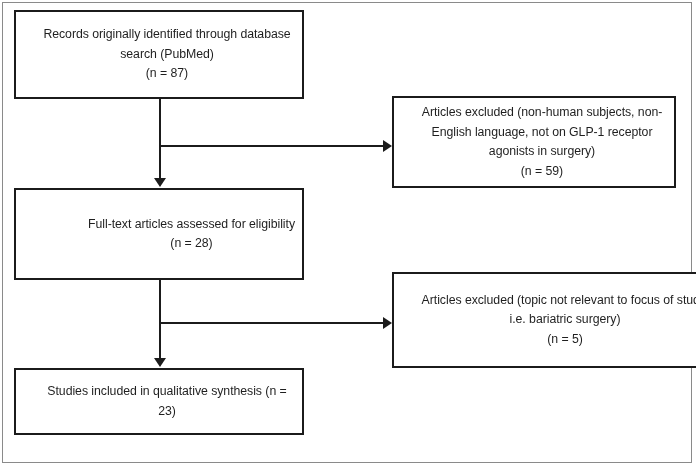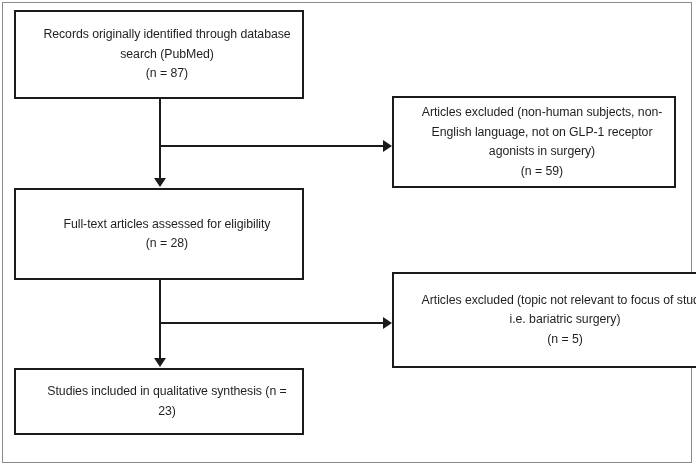--- a/index.html
+++ b/index.html
@@ -41,21 +41,21 @@
     display: block;
     color: #1f1f1f;
     font-size: 12.3px;
     line-height: 19.5px;
     letter-spacing: -0.05px;
     white-space: pre-line;
     padding: 0 7px;
   }
   
   #box-identified { left: 14px;  top: 10px;  width: 290px; height: 89px; }
-  #box-eligibility { left: 14px; top: 188px; width: 290px; height: 92px; }
+  #box-eligibility { left: 14px; top: 188px; width: 290px; height: 92px; justify-content: flex-end; }
   #box-included   { left: 14px;  top: 368px; width: 290px; height: 67px; }
   
   #box-excluded-1 { left: 392px; top: 96px;  width: 284px; height: 92px; }
   #box-excluded-2 { left: 392px; top: 272px; width: 330px; height: 96px; }
 
   
   .conn-v {
     position: absolute;
     width: 2px;
     background: #1b1b1b;

